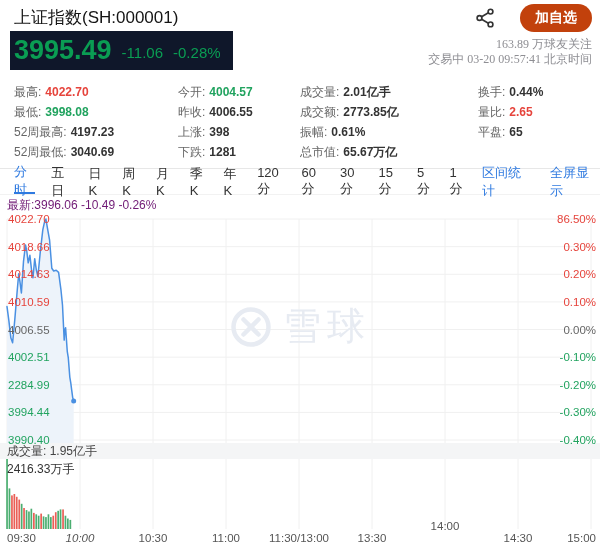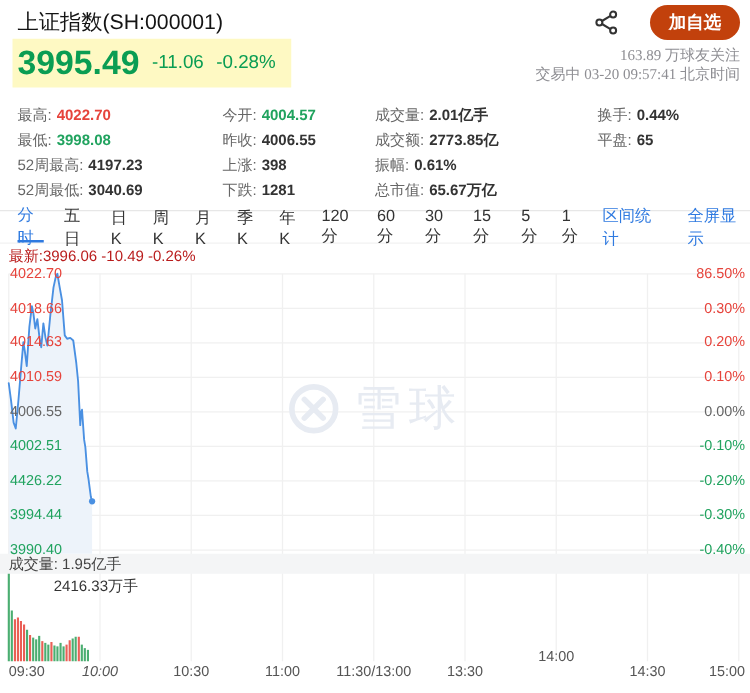--- a/index.html
+++ b/index.html
@@ -5,22 +5,22 @@
   html,body{margin:0;padding:0;}
   body{width:600px;height:554px;background:#fff;position:relative;overflow:hidden;
        font-family:"Liberation Sans","DejaVu Sans",sans-serif;color:#333;}
   
   .header{position:absolute;top:0;left:0;right:0;height:34px;}
   .title{position:absolute;left:14px;top:6px;font-size:17px;font-weight:500;color:#141414;}
   .share{position:absolute;right:104px;top:7px;width:22px;height:22px;cursor:pointer;color:#333;}
   .addbtn{position:absolute;right:8px;top:4px;width:72px;height:28px;border:none;border-radius:15px;
           background:#c2410c;color:#fff;font-size:14px;font-weight:600;cursor:pointer;}
   
-  .quotebox{position:absolute;left:10px;top:31px;background:#fef9c3;padding:4px 12px 5px 4px;
-            display:flex;align-items:center;gap:10px;}
+  .quotebox{position:absolute;left:10px;top:31px;background:#0f172a;padding:4px 12px 5px 4px;
+            display:flex;align-items:flex-end;gap:10px;}
   .bigprice{font-size:27px;font-weight:700;color:#0a9d53;line-height:30px;}
   .chg{font-size:15px;color:#0a9d53;line-height:24px;}
   .meta{position:absolute;right:8px;top:37px;text-align:right;
         font-family:"Liberation Serif","DejaVu Serif",serif;
         font-size:12px;color:#8e8e93;line-height:15px;}
   
   .stats{position:absolute;top:82px;left:14px;right:6px;display:grid;
          grid-template-columns:164px 122px 178px auto;font-size:12px;}
   .scol{display:flex;flex-direction:column;}
   .srow{height:20px;line-height:20px;white-space:nowrap;}
@@ -29,21 +29,21 @@
   .val.up{color:#e6443c;}
   .val.down{color:#21a35f;}
   
   .tabbar{position:absolute;top:168px;left:0;right:0;height:25px;border-top:1px solid #e7e7e7;
           border-bottom:1px solid #f2f2f2;display:flex;align-items:stretch;
           padding:0 10px 0 14px;gap:16px;font-size:13px;color:#333;}
   .tab{display:flex;align-items:center;cursor:pointer;}
   .tab.active{color:#2f7ae0;border-bottom:2px solid #2f7ae0;}
   .tab-right{margin-left:auto;display:flex;gap:28px;}
   .bluelink{display:flex;align-items:center;color:#2f7ae0;cursor:pointer;font-weight:500;}
-  .latest{position:absolute;top:197px;left:7px;font-size:12px;color:#b91c1c;}
+  .latest{position:absolute;top:197px;left:7px;font-size:12px;color:#701a75;}
   
   #chart{position:absolute;top:213px;left:0;width:600px;height:341px;}
   #chart-svg{position:absolute;top:0;left:0;}
   .axis-lbl{position:absolute;font-size:11.5px;line-height:14px;white-space:nowrap;}
   .watermark{position:absolute;top:88px;left:0;width:600px;display:flex;justify-content:center;
              align-items:center;gap:10px;pointer-events:none;}
   .wm-text{font-size:38px;color:#e7ebf2;letter-spacing:6px;font-weight:500;}
 </style>
 </head>
 <body>
@@ -86,20 +86,21 @@
     <div class="srow"><span class="lbl">下跌:</span><span class="val">1281</span></div>
   </div>
   <div class="scol">
     <div class="srow"><span class="lbl">成交量:</span><span class="val">2.01亿手</span></div>
     <div class="srow"><span class="lbl">成交额:</span><span class="val">2773.85亿</span></div>
     <div class="srow"><span class="lbl">振幅:</span><span class="val">0.61%</span></div>
     <div class="srow"><span class="lbl">总市值:</span><span class="val">65.67万亿</span></div>
   </div>
   <div class="scol">
     <div class="srow"><span class="lbl">换手:</span><span class="val">0.44%</span></div>
+    <div class="srow"><span class="lbl">量比:</span><span class="val up">2.65</span></div>
     <div class="srow"><span class="lbl">平盘:</span><span class="val">65</span></div>
   </div>
 </div>
 
 <div class="tabbar">
   <span class="tab active">分时</span>
   <span class="tab">五日</span>
   <span class="tab">日K</span>
   <span class="tab">周K</span>
   <span class="tab">月K</span>
@@ -178,21 +179,21 @@
     </svg>
     <span class="wm-text">雪球</span>
   </div>
   <div id="chart-labels">
       <div class="axis-lbl" style="left: 8px; top: -1px; color: rgb(230, 68, 60);">4022.70</div>
       <div class="axis-lbl" style="left: 8px; top: 26.625px; color: rgb(230, 68, 60);">4018.66</div>
       <div class="axis-lbl" style="left: 8px; top: 54.25px; color: rgb(230, 68, 60);">4014.63</div>
       <div class="axis-lbl" style="left: 8px; top: 81.875px; color: rgb(230, 68, 60);">4010.59</div>
       <div class="axis-lbl" style="left: 8px; top: 109.5px; color: rgb(102, 102, 102);">4006.55</div>
       <div class="axis-lbl" style="left: 8px; top: 137.125px; color: rgb(33, 163, 95);">4002.51</div>
-      <div class="axis-lbl" style="left: 8px; top: 164.75px; color: rgb(33, 163, 95);">4426.22</div>
+      <div class="axis-lbl" style="left: 8px; top: 164.75px; color: rgb(33, 163, 95);">2284.99</div>
       <div class="axis-lbl" style="left: 8px; top: 192.375px; color: rgb(33, 163, 95);">3994.44</div>
       <div class="axis-lbl" style="left: 8px; top: 220px; color: rgb(33, 163, 95);">3990.40</div>
       <div class="axis-lbl" style="right: 4px; top: -1px; color: rgb(230, 68, 60);">86.50%</div>
       <div class="axis-lbl" style="right: 4px; top: 26.625px; color: rgb(230, 68, 60);">0.30%</div>
       <div class="axis-lbl" style="right: 4px; top: 54.25px; color: rgb(230, 68, 60);">0.20%</div>
       <div class="axis-lbl" style="right: 4px; top: 81.875px; color: rgb(230, 68, 60);">0.10%</div>
       <div class="axis-lbl" style="right: 4px; top: 109.5px; color: rgb(102, 102, 102);">0.00%</div>
       <div class="axis-lbl" style="right: 4px; top: 137.125px; color: rgb(33, 163, 95);">-0.10%</div>
       <div class="axis-lbl" style="right: 4px; top: 164.75px; color: rgb(33, 163, 95);">-0.20%</div>
       <div class="axis-lbl" style="right: 4px; top: 192.375px; color: rgb(33, 163, 95);">-0.30%</div>
@@ -200,15 +201,15 @@
       <div class="axis-lbl" style="top: 318px; color: rgb(85, 85, 85); left: 7px;">09:30</div>
       <div class="axis-lbl" style="top: 318px; color: rgb(85, 85, 85); left: 80px; transform: translateX(-50%); font-style: italic;">10:00</div>
       <div class="axis-lbl" style="top: 318px; color: rgb(85, 85, 85); left: 153px; transform: translateX(-50%);">10:30</div>
       <div class="axis-lbl" style="top: 318px; color: rgb(85, 85, 85); left: 226px; transform: translateX(-50%);">11:00</div>
       <div class="axis-lbl" style="top: 318px; color: rgb(85, 85, 85); left: 299px; transform: translateX(-50%);">11:30/13:00</div>
       <div class="axis-lbl" style="top: 318px; color: rgb(85, 85, 85); left: 372px; transform: translateX(-50%);">13:30</div>
       <div class="axis-lbl" style="top: 306px; color: rgb(85, 85, 85); left: 445px; transform: translateX(-50%);">14:00</div>
       <div class="axis-lbl" style="top: 318px; color: rgb(85, 85, 85); left: 518px; transform: translateX(-50%);">14:30</div>
       <div class="axis-lbl" style="top: 318px; color: rgb(85, 85, 85); right: 4px;">15:00</div>
       <div class="axis-lbl" style="left: 7px; top: 231px; color: rgb(68, 68, 68); font-size: 12px;">成交量: 1.95亿手</div>
-      <div class="axis-lbl" style="left: 7px; top: 249px; color: rgb(51, 51, 51); font-size: 12px; padding-left: 36px;">2416.33万手</div>
+      <div class="axis-lbl" style="left: 7px; top: 249px; color: rgb(51, 51, 51); font-size: 12px;">2416.33万手</div>
     </div>
 </div>
 
 </body></html>

